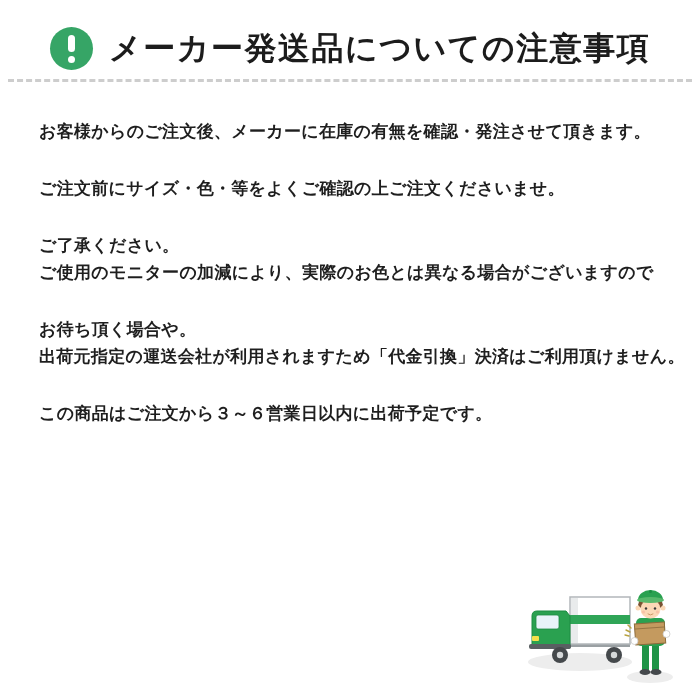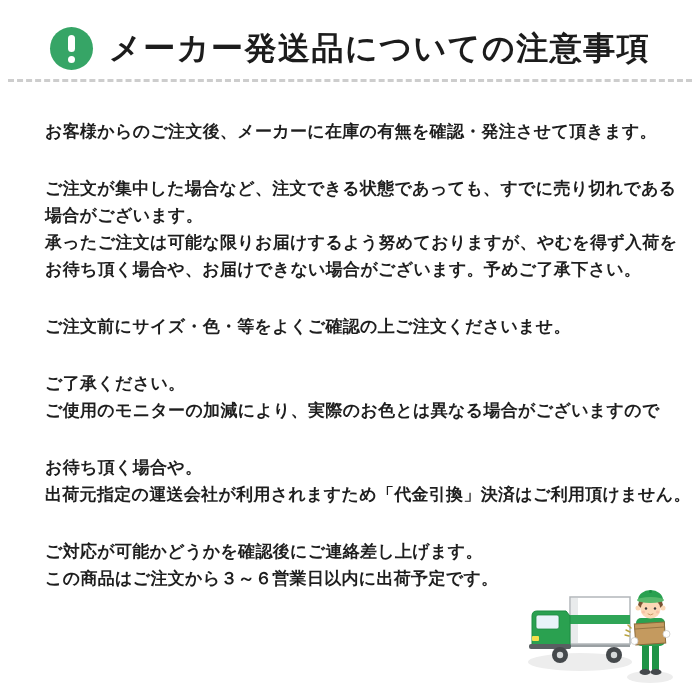--- a/index.html
+++ b/index.html
@@ -57,21 +57,21 @@
   
   .divider {
     border: none;
     border-top: 3px dashed #cdcdcd;
     margin: 9px 8px 0 8px;
   }
   
   .body {
     padding: 36px 30px 0 35px;
   }
-  .para { margin: 0 0 30px 10px; font-family: Liberation Serif, serif; }
+  .para { margin: 0 0 30px 4px; font-family: Liberation Serif, serif; }
   .line {
     font-size: 17px;
     line-height: 27px;
     font-weight: 700;
     letter-spacing: 0.3px;
     color: #1e1e1e;
     white-space: nowrap;
   }
   
   .truck-illustration {
@@ -96,43 +96,36 @@
   </div>
 
   <hr class="divider">
 
   <div class="body">
 
     <div class="para">
       <div class="line">お客様からのご注文後、メーカーに在庫の有無を確認・発注させて頂きます。</div>
     </div>
 
-    <div class="para">
-      <div class="line">ご注文が集中した場合など、注文できる状態であっても、すでに売り切れである</div>
-      <div class="line">場合がございます。</div>
-      <div class="line">承ったご注文は可能な限りお届けするよう努めておりますが、やむを得ず入荷を</div>
-      <div class="line">お待ち頂く場合や、お届けできない場合がございます。予めご了承下さい。</div>
-    </div>
 
     <div class="para">
       <div class="line">ご注文前にサイズ・色・等をよくご確認の上ご注文くださいませ。</div>
     </div>
 
     <div class="para">
       <div class="line">ご了承ください。</div>
       <div class="line">ご使用のモニターの加減により、実際のお色とは異なる場合がございますので</div>
     </div>
 
     <div class="para">
       <div class="line">お待ち頂く場合や。</div>
       <div class="line">出荷元指定の運送会社が利用されますため「代金引換」決済はご利用頂けません。</div>
     </div>
 
     <div class="para">
-      <div class="line">ご対応が可能かどうかを確認後にご連絡差し上げます。</div>
       <div class="line">この商品はご注文から３～６営業日以内に出荷予定です。</div>
     </div>
 
   </div>
 
   <svg class="truck-illustration" viewBox="0 0 156 110" xmlns="http://www.w3.org/2000/svg">
 
     <ellipse cx="56" cy="84" rx="52" ry="9" fill="#ededed"></ellipse>
     <ellipse cx="126" cy="99" rx="23" ry="6" fill="#ededed"></ellipse>
 

